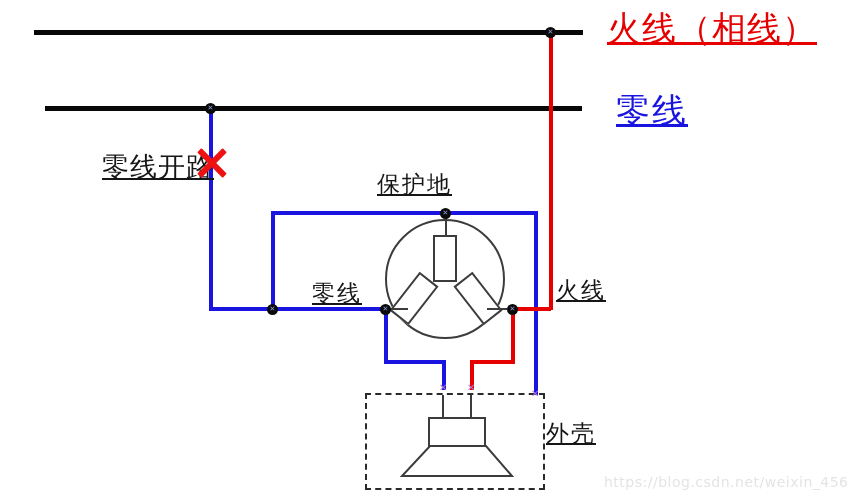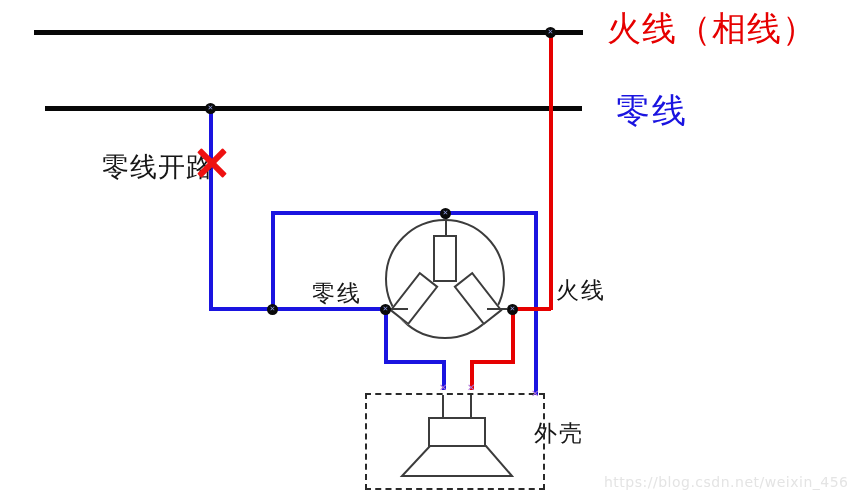--- a/index.html
+++ b/index.html
@@ -15,21 +15,21 @@
   html,body{margin:0;padding:0;background:#fff;}
   #stage{
     position:relative;width:848px;height:500px;background:#ffffff;
     font-family:"DejaVu Sans","Liberation Sans",sans-serif;overflow:hidden;
   }
   .seg{position:absolute;}
   .bus{background:var(--bus-black);}
   .bluewire{background:var(--neutral-blue);}
   .redwire{background:var(--live-red);}
   .thin{background:var(--outline-gray);}
-  .lbl{position:absolute;white-space:nowrap;color:var(--label-black);line-height:1.1;}
+  .lbl{position:absolute;white-space:nowrap;color:var(--label-black);line-height:1.1;text-decoration:underline;}
   .lbl-live{color:var(--live-red);font-size:34px;letter-spacing:1px;}
   .lbl-neutral{color:var(--neutral-blue);font-size:34px;letter-spacing:2px;}
   .lbl-small{font-size:27px;letter-spacing:1px;}
   .lbl-mid{font-size:23px;letter-spacing:2px;}
   .dot{
     position:absolute;width:11px;height:11px;border-radius:50%;
     background:#0a0a0a;z-index:6;display:flex;align-items:center;justify-content:center;
   }
   .dot::after{content:"\2715";color:#8f9bdf;font-size:7px;line-height:1;}
   .faultx{position:absolute;width:38px;height:38px;z-index:7;}
@@ -97,29 +97,30 @@
   <div class="seg thin" style="left:390px;top:308px;width:18px;height:2px;z-index:4;"></div>
   <div class="seg thin" style="left:487px;top:308px;width:20px;height:2px;z-index:4;"></div>
 
   <div class="dot" style="left:545px;top:27px;"></div>
   <div class="dot" style="left:205px;top:103px;"></div>
   <div class="dot" style="left:267px;top:304px;"></div>
   <div class="dot" style="left:380px;top:304px;"></div>
   <div class="dot" style="left:507px;top:304px;"></div>
   <div class="dot" style="left:440px;top:208px;"></div>
 
+  <div class="lbl lbl-mid" style="left:377px;top:172px;">保护地</div>
   <div class="lbl lbl-mid" style="left:312px;top:281px;">零线</div>
   <div class="lbl lbl-mid" style="left:556px;top:278px;">火线</div>
 
   <span class="tip" style="left:439px;top:383px;">✕</span>
   <span class="tip" style="left:467px;top:383px;">✕</span>
   <span class="tip" style="left:531px;top:389px;">✕</span>
 
   <div class="dashedbox"></div>
-  <div class="lbl lbl-mid" style="left:534px;top:421px;">外壳</div>
+  <div class="lbl lbl-mid" style="left:546px;top:421px;">外壳</div>
   <div class="seg thin" style="left:442px;top:395px;width:2px;height:23px;z-index:2;"></div>
   <div class="seg thin" style="left:470px;top:395px;width:2px;height:23px;z-index:2;"></div>
   <div class="seg" style="left:428px;top:417px;width:54px;height:26px;border:2px solid var(--outline-gray);z-index:2;"></div>
   <svg style="left:400px;top:444px;z-index:2;" width="114" height="34">
     <polygon points="30,2 86,2 112,32 2,32" fill="none" stroke="#3c3c3c" stroke-width="2"></polygon>
   </svg>
 
   <div class="watermark">https://blog.csdn.net/weixin_45633643</div>
 </div>
 

